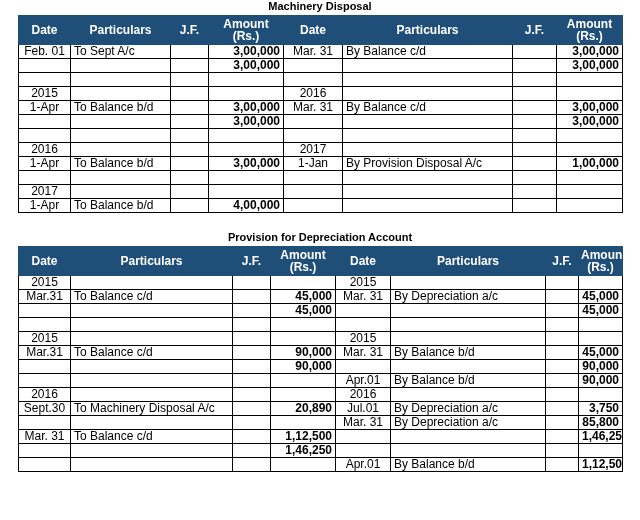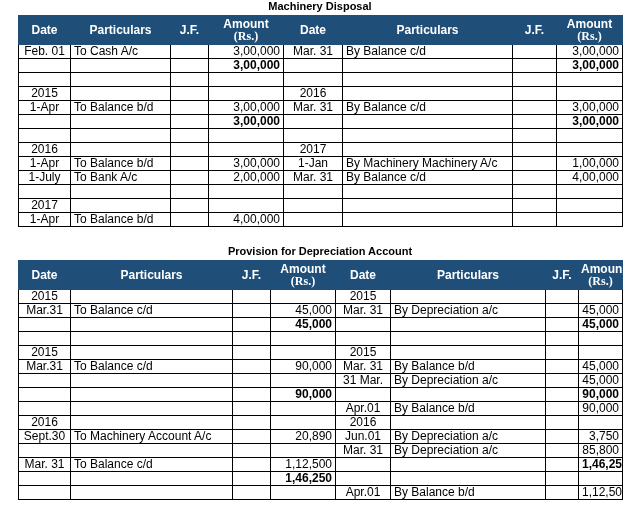--- a/index.html
+++ b/index.html
@@ -41,31 +41,31 @@
   table.ledger thead th{
     background:#1F4E79;
     color:#ffffff;
     font-weight:bold;
     text-align:center;
     vertical-align:middle;
     line-height:12px;
     padding:2px 2px;
     border-color:#1F4E79;
   }
-  thead th .rs{ display:block;font-family:Liberation Serif, serif; }
+  thead th .rs{ display:block; }
 
   
   .c{ text-align:center; }
   .l{ text-align:left; }
   .r{ text-align:right; }
   .b{ font-weight:bold; }
 
   
   td.nb{ border-left:1px solid #000; border-right:1px solid #000;
-         border-top:0; border-bottom:0; }
+         border-top:0; border-bottom:0;font-weight:bold; }
   td.nb-t{ border-top:1px solid #000; }
   td.nb-b{ border-bottom:1px solid #000; }
 
   
   td.open{ border-top:0; border-bottom:0; }
   .gap2{ height:18px; }
 </style>
 </head>
 <body>
 
@@ -99,21 +99,21 @@
           <th>J.F.</th>
           <th>
             <span>Amount</span>
             <span class="rs">(Rs.)</span>
           </th>
         </tr>
       </thead>
       <tbody>
           <tr>
             <td class="c open">Feb. 01</td>
-            <td class="l open">To Cash A/c</td>
+            <td class="l open">To Sept A/c</td>
             <td class="c open">&nbsp;</td>
             <td class="r nb">3,00,000</td>
             <td class="c open">Mar. 31</td>
             <td class="l open">By Balance c/d</td>
             <td class="c open">&nbsp;</td>
             <td class="r nb">3,00,000</td>
           </tr>
           <tr>
             <td class="c open">&nbsp;</td>
             <td class="l open">&nbsp;</td>
@@ -183,33 +183,23 @@
             <td class="l open">&nbsp;</td>
             <td class="c open">&nbsp;</td>
             <td class="r nb">&nbsp;</td>
           </tr>
           <tr>
             <td class="c open">1-Apr</td>
             <td class="l open">To Balance b/d</td>
             <td class="c open">&nbsp;</td>
             <td class="r nb">3,00,000</td>
             <td class="c open">1-Jan</td>
-            <td class="l open">By Machinery Machinery A/c</td>
+            <td class="l open">By Provision Disposal A/c</td>
             <td class="c open">&nbsp;</td>
             <td class="r nb">1,00,000</td>
-          </tr>
-          <tr>
-            <td class="c open">1-July</td>
-            <td class="l open">To Bank A/c</td>
-            <td class="c open">&nbsp;</td>
-            <td class="r nb">2,00,000</td>
-            <td class="c open">Mar. 31</td>
-            <td class="l open">By Balance c/d</td>
-            <td class="c open">&nbsp;</td>
-            <td class="r nb">4,00,000</td>
           </tr>
           <tr>
             <td class="c open">&nbsp;</td>
             <td class="l open">&nbsp;</td>
             <td class="c open">&nbsp;</td>
             <td class="r nb">&nbsp;</td>
             <td class="c open">&nbsp;</td>
             <td class="l open">&nbsp;</td>
             <td class="c open">&nbsp;</td>
             <td class="r nb">&nbsp;</td>
@@ -330,30 +320,20 @@
             <td class="r nb">90,000</td>
             <td class="c open">Mar. 31</td>
             <td class="l open">By Balance b/d</td>
             <td class="c open">&nbsp;</td>
             <td class="r nb">45,000</td>
           </tr>
           <tr>
             <td class="c open">&nbsp;</td>
             <td class="l open">&nbsp;</td>
             <td class="c open">&nbsp;</td>
-            <td class="r nb">&nbsp;</td>
-            <td class="c open">31 Mar.</td>
-            <td class="l open">By Depreciation a/c</td>
-            <td class="c open">&nbsp;</td>
-            <td class="r nb">45,000</td>
-          </tr>
-          <tr>
-            <td class="c open">&nbsp;</td>
-            <td class="l open">&nbsp;</td>
-            <td class="c open">&nbsp;</td>
             <td class="r nb b nb-t nb-b">90,000</td>
             <td class="c open">&nbsp;</td>
             <td class="l open">&nbsp;</td>
             <td class="c open">&nbsp;</td>
             <td class="r nb b nb-t nb-b">90,000</td>
           </tr>
           <tr>
             <td class="c open">&nbsp;</td>
             <td class="l open">&nbsp;</td>
             <td class="c open">&nbsp;</td>
@@ -368,24 +348,24 @@
             <td class="l open">&nbsp;</td>
             <td class="c open">&nbsp;</td>
             <td class="r nb">&nbsp;</td>
             <td class="c open">2016</td>
             <td class="l open">&nbsp;</td>
             <td class="c open">&nbsp;</td>
             <td class="r nb">&nbsp;</td>
           </tr>
           <tr>
             <td class="c open">Sept.30</td>
-            <td class="l open">To Machinery Account A/c</td>
+            <td class="l open">To Machinery Disposal A/c</td>
             <td class="c open">&nbsp;</td>
             <td class="r nb">20,890</td>
-            <td class="c open">Jun.01</td>
+            <td class="c open">Jul.01</td>
             <td class="l open">By Depreciation a/c</td>
             <td class="c open">&nbsp;</td>
             <td class="r nb">3,750</td>
           </tr>
           <tr>
             <td class="c open">&nbsp;</td>
             <td class="l open">&nbsp;</td>
             <td class="c open">&nbsp;</td>
             <td class="r nb">&nbsp;</td>
             <td class="c open">Mar. 31</td>

